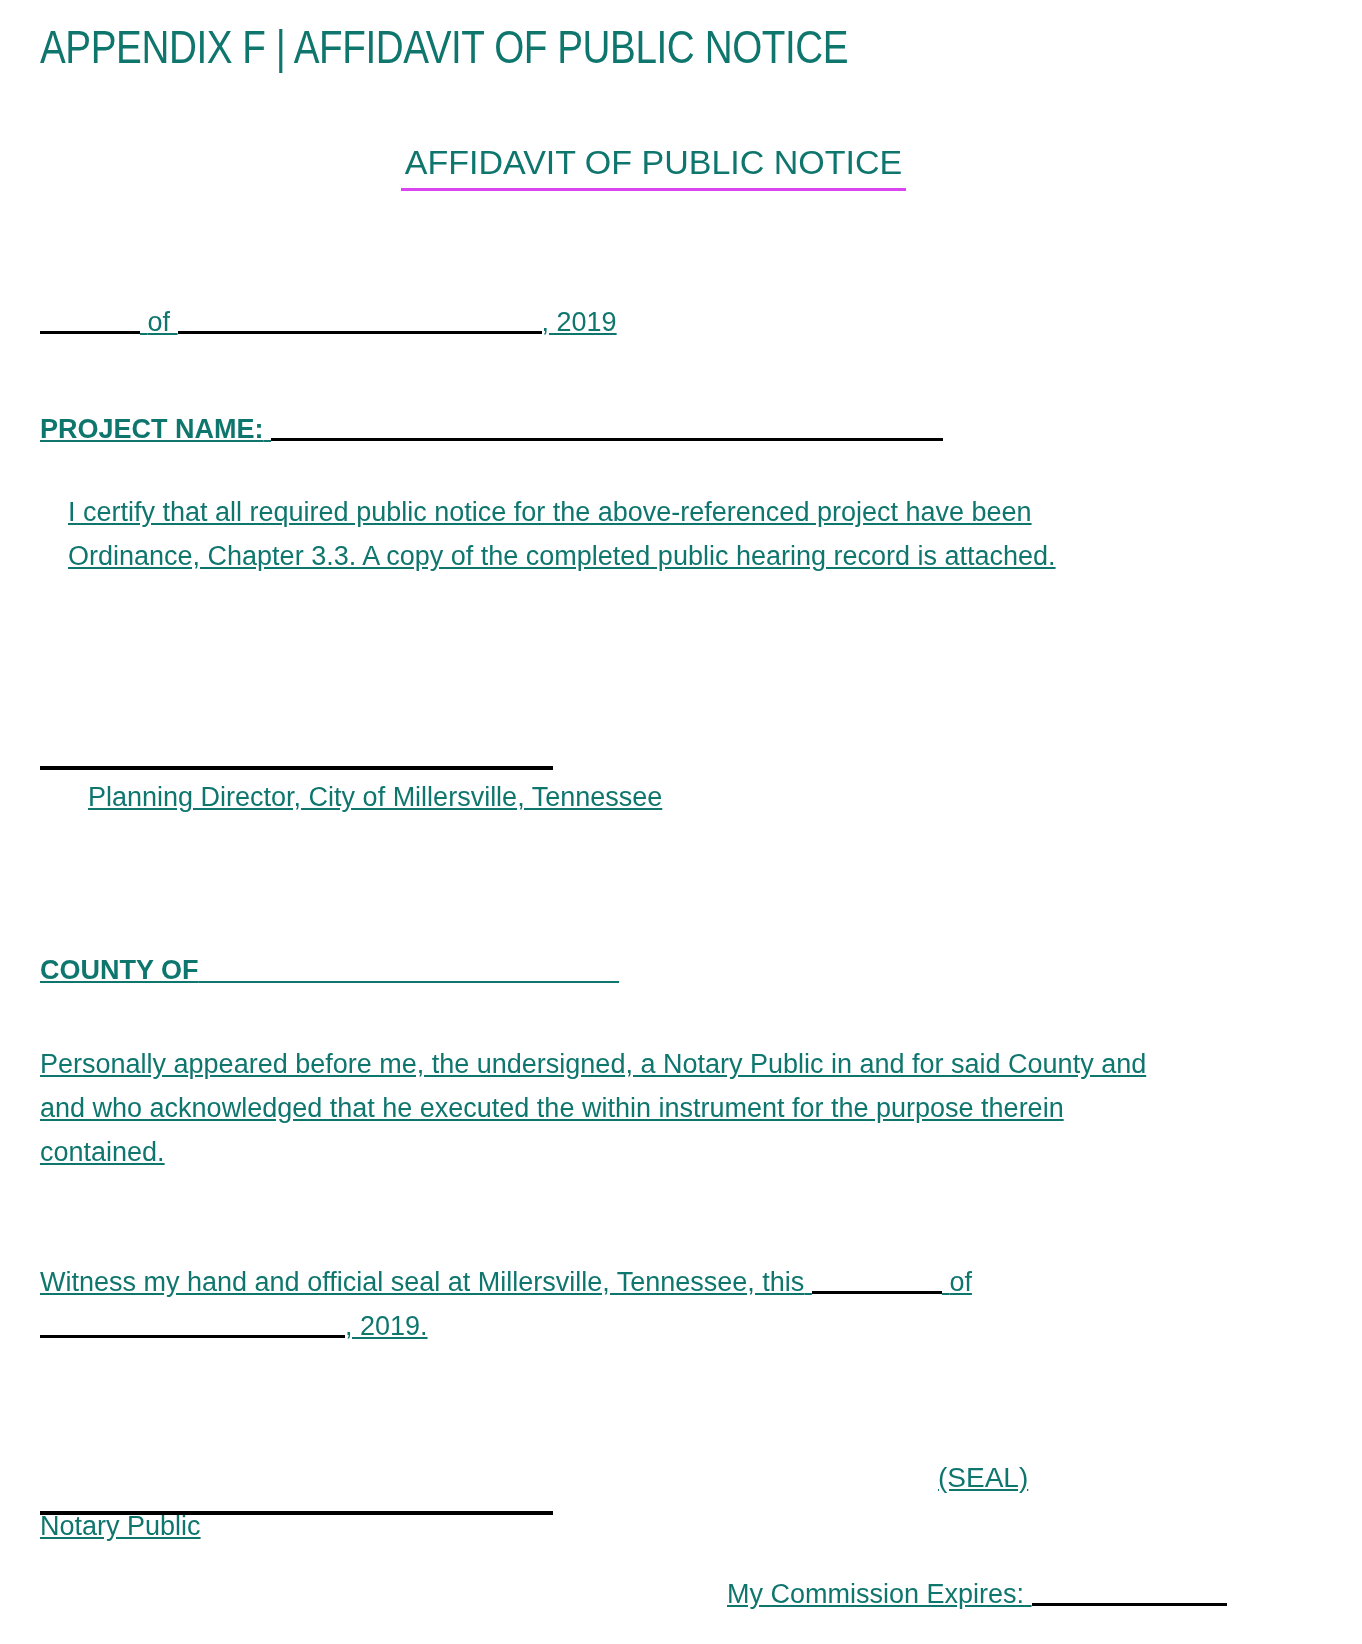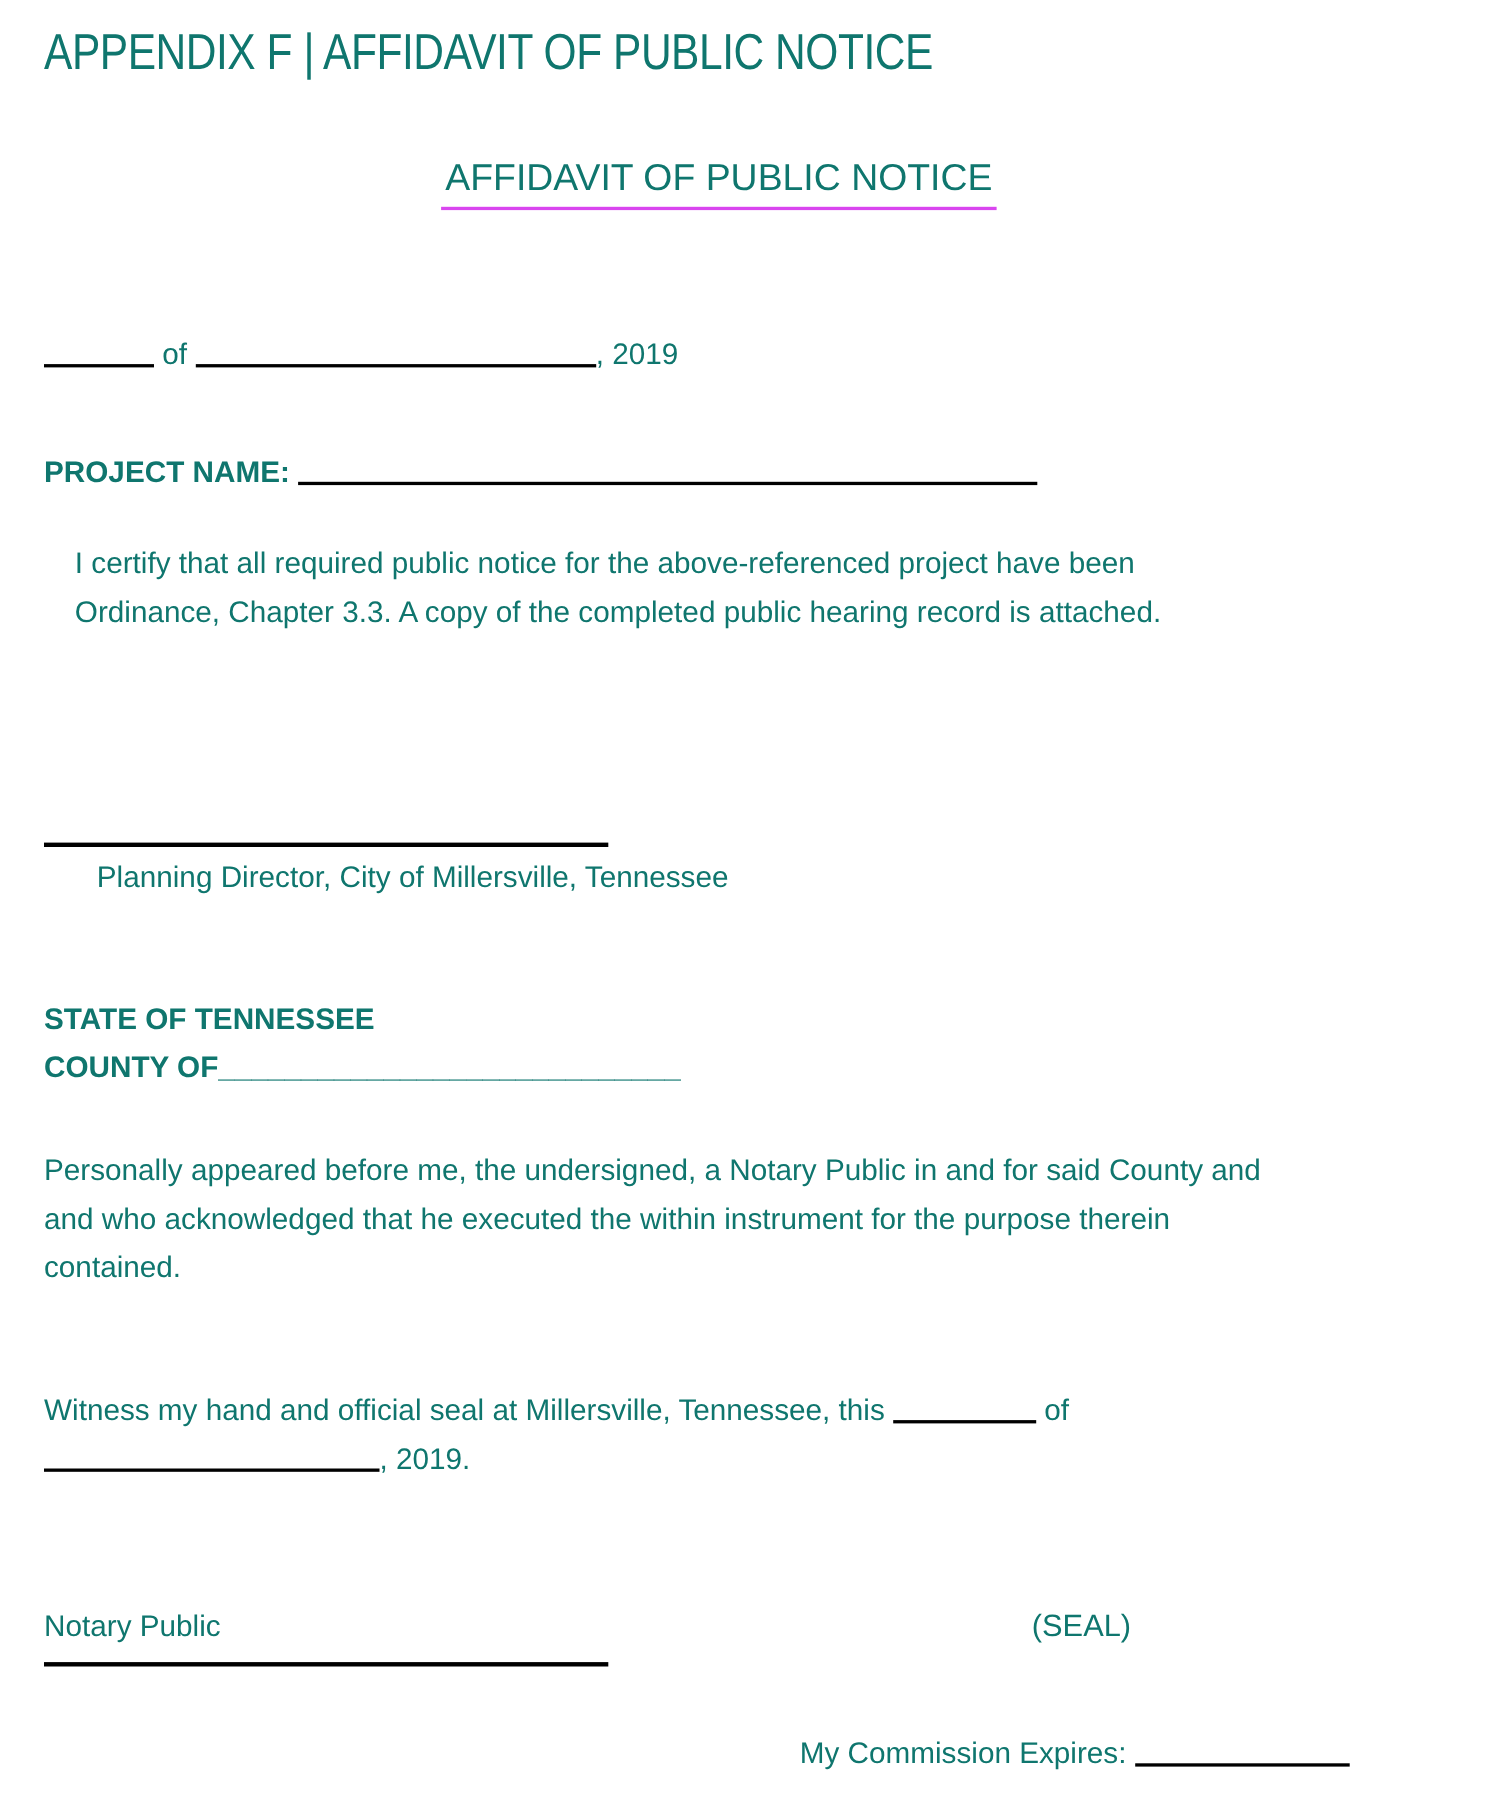--- a/index.html
+++ b/index.html
@@ -28,21 +28,21 @@
     box-sizing:border-box;
     font-size:34px;
     line-height:44px;
   }
   .title-underline {
     display:inline-block;
     border-bottom:3px solid #d946ef;
     padding:0 4px 4px 4px;
     white-space:nowrap;
   }
-  .bodytext { font-size:27px; line-height:44px; white-space:nowrap; }
+  .bodytext { font-size:27px; line-height:44px; white-space:nowrap;text-decoration:underline; }
   .bold { font-weight:700; }
   .blank {
     display:inline-block;
     border-bottom:3px solid #000;
     height:2px;
     transform:translateY(3px);
   }
   .w100 { width:100px; }
   .w364 { width:364px; }
   .w672 { width:672px; }
@@ -58,21 +58,21 @@
   .project-line{ left:40px; top:407px; }
   .para-certify{ left:40px; top:490px;margin-left:28px; }
   .sig-line-1  { left:40px; top:766px; }
   .planning-label { left:40px; top:775px;margin-left:48px; }
   .state-label { left:40px; top:904px; }
   .county-line { left:40px; top:948px; }
   .para-ack    { left:40px; top:1042px; }
   .witness-para{ left:40px; top:1260px; }
   .seal-label  { left:938px; top:1456px; font-size:28px; }
   .sig-line-2  { left:40px; top:1511px; }
-  .notary-label{ left:40px; top:1456px; }
+  .notary-label{ left:40px; top:1504px; }
   .commission-line { left:727px; top:1572px; }
 </style>
 </head>
 <body>
 
 <div class="page">
 
   <div class="abs appendix-header">APPENDIX F | AFFIDAVIT OF PUBLIC NOTICE</div>
 
   <div class="abs title-wrap">
@@ -91,21 +91,20 @@
   </div>
 
   <div class="abs bodytext para-certify">
     <div>I certify that all required public notice for the above-referenced project have been</div>
     <div>Ordinance, Chapter 3.3. A copy of the completed public hearing record is attached.</div>
   </div>
 
   <div class="abs sig-line sig-line-1"></div>
   <div class="abs bodytext planning-label">Planning Director, City of Millersville, Tennessee</div>
 
-  <div class="abs bodytext bold state-label">STATE OF TENNESSEE</div>
 
   <div class="abs bodytext bold county-line">
     <span>COUNTY OF</span><span>____________________________</span>
   </div>
 
   <div class="abs bodytext para-ack">
     <div>Personally appeared before me, the undersigned, a Notary Public in and for said County and</div>
     <div>and who acknowledged that he executed the within instrument for the purpose therein</div>
     <div>contained.</div>
   </div>

